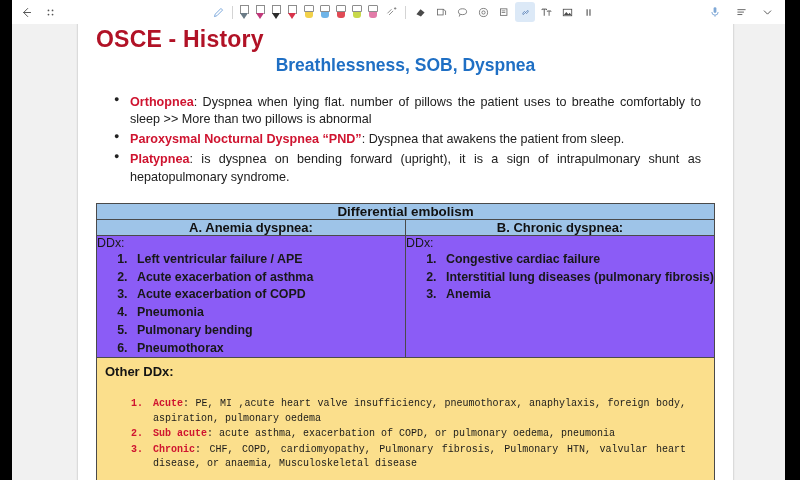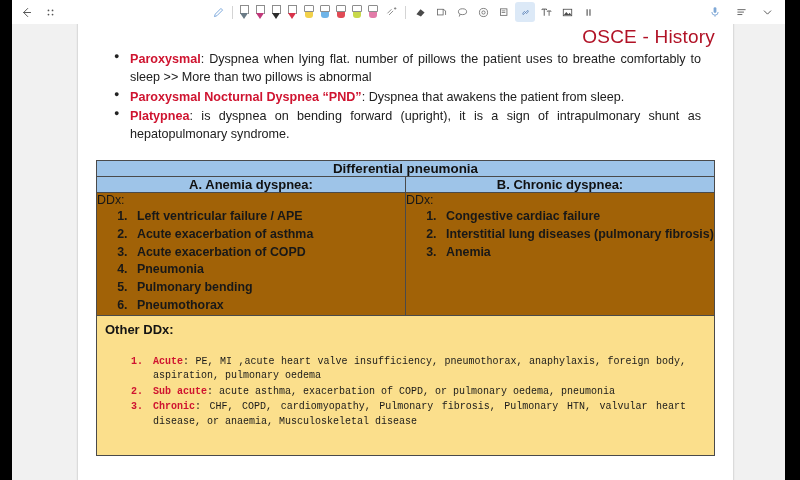--- a/index.html
+++ b/index.html
@@ -92,24 +92,24 @@
     width: 655px;
     min-height: 504px;
     background: #ffffff;
     box-shadow: 0 0 2px rgba(0,0,0,0.28);
     box-sizing: border-box;
     padding: 26px 18px 0 18px;
   }
 
   
   .h-title {
-    text-align: right;
+    text-align: left;
     color: #b11226;
-    font-weight: normal;
-    font-size: 19px;
+    font-weight: bold;
+    font-size: 23px;
     letter-spacing: .2px;
     margin: 0 0 3px 0;
     line-height: 1.15;
   }
   .h-sub {
     text-align: center;
     color: #1f6fc4;
     font-weight: bold;
     font-size: 17.5px;
     margin: 0 0 18px 0;
@@ -157,21 +157,21 @@
   }
   .th-sub {
     background: #9ec4e8;
     text-align: center;
     font-weight: bold;
     font-size: 13px;
     color: #111;
     padding: 6px 4px 6px 4px;
   }
   .cell-body {
-    background: #a16207;
+    background: #8b5cf6;
     padding: 6px 6px 10px 8px;
     height: 120px;
   }
   .ddx-label { font-size: 12.4px; color: #181818; margin-bottom: 1px; }
   ol.ddx {
     margin: 0; padding-left: 34px;
     font-size: 12.4px; color: #181818; line-height: 1.43;
   }
   ol.ddx li { padding-left: 6px; font-weight: bold; }
 
@@ -344,37 +344,38 @@
             <path d="M4 6 L8 10 L12 6" fill="none" stroke="#555" stroke-width="1.2" stroke-linecap="round" stroke-linejoin="round"></path>
           </svg>
       </div>
     </div>
   </div>
 
   <div id="pagearea">
     <div id="page">
 
       <div class="h-title">OSCE - History</div>
+      <div class="h-sub">Breathlessness, SOB, Dyspnea</div>
 
       <ul class="bullets">
         <li>
-          <span class="kw">Paroxysmal</span><span>: </span><span>Dyspnea when lying flat. number of pillows the patient uses to breathe comfortably to sleep &gt;&gt; More than two pillows is abnormal</span>
+          <span class="kw">Orthopnea</span><span>: </span><span>Dyspnea when lying flat. number of pillows the patient uses to breathe comfortably to sleep &gt;&gt; More than two pillows is abnormal</span>
         </li>
         <li>
           <span class="kw">Paroxysmal Nocturnal Dyspnea “PND”</span><span>:  </span><span>Dyspnea that awakens the patient from sleep.</span>
         </li>
         <li>
           <span class="kw">Platypnea</span><span>: </span><span>is dyspnea on bending forward (upright), it is a sign of intrapulmonary shunt as hepatopulmonary syndrome.</span>
         </li>
       </ul>
 
       <table class="tbl">
         <tbody>
             <tr>
-          <td class="th-main" colspan="2">Differential pneumonia</td>
+          <td class="th-main" colspan="2">Differential embolism</td>
         </tr>
         <tr>
           <td class="th-sub">A. Anemia dyspnea:</td>
           <td class="th-sub">B. Chronic dyspnea:</td>
         </tr>
         <tr>
           <td class="cell-body">
             <div class="ddx-label">DDx:</div>
             <ol class="ddx">
               <li>Left ventricular failure / APE</li>

